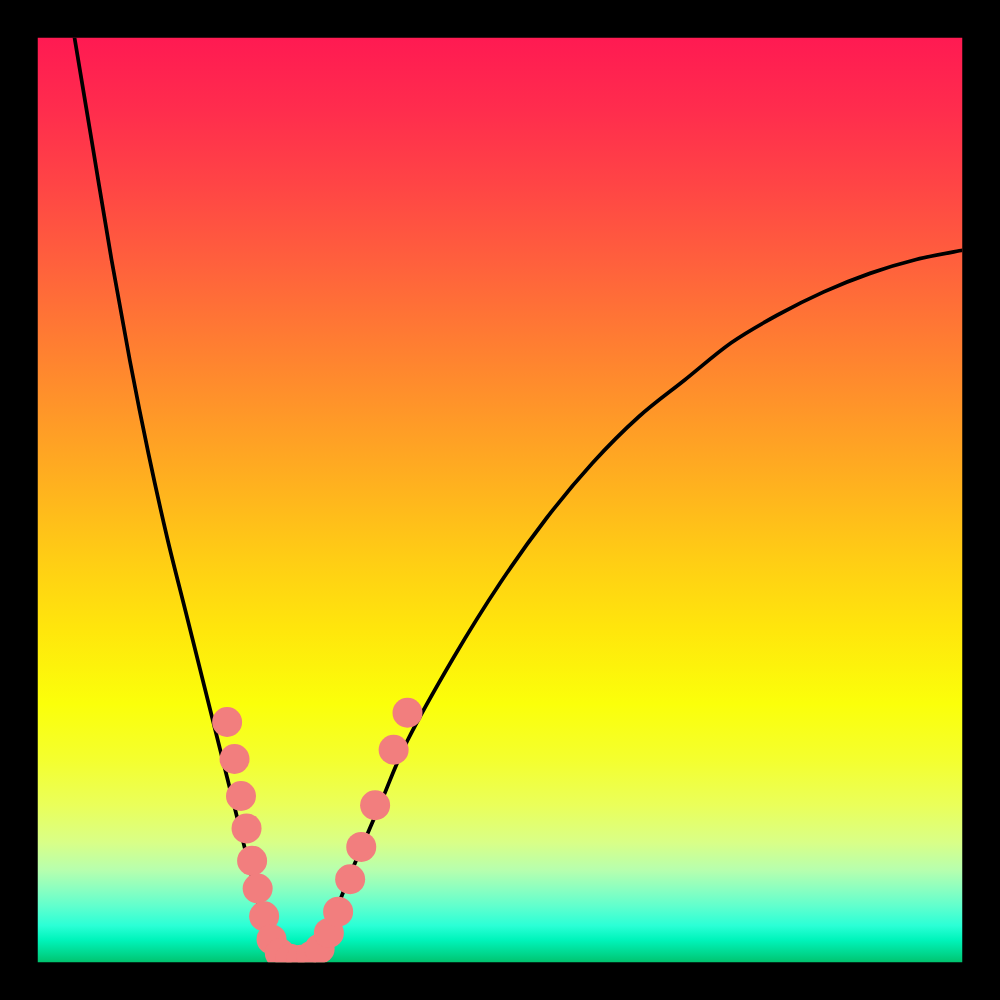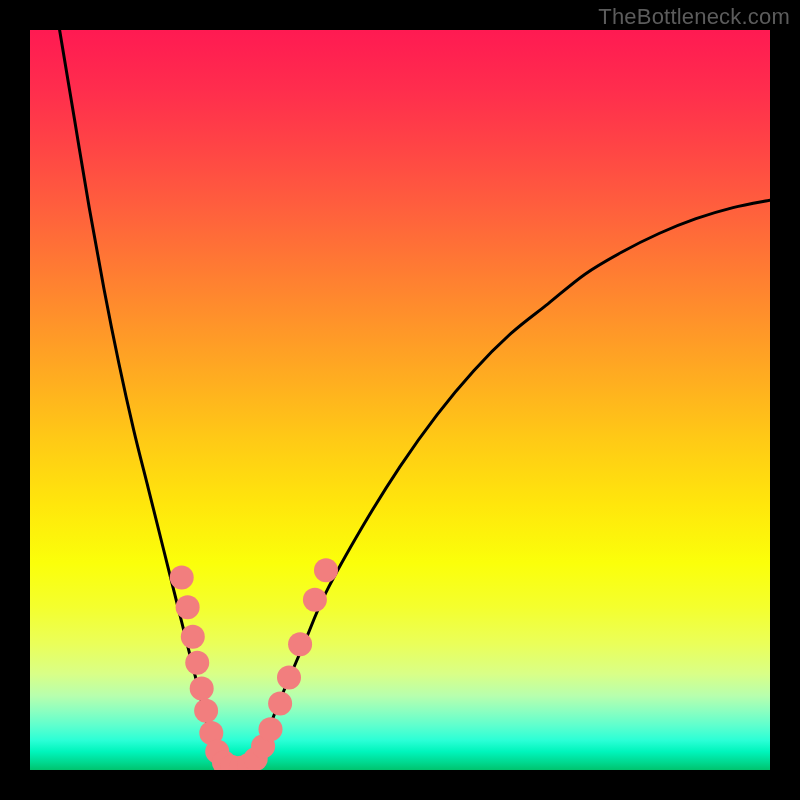--- a/index.html
+++ b/index.html
@@ -98,14 +98,13 @@
           <circle cx="233.10" cy="716.32" r="12" fill="#f27e7e" stroke="#e46a6a" stroke-width="0"></circle>
           <circle cx="240.50" cy="699.30" r="12" fill="#f27e7e" stroke="#e46a6a" stroke-width="0"></circle>
           <circle cx="250.12" cy="673.40" r="12" fill="#f27e7e" stroke="#e46a6a" stroke-width="0"></circle>
           <circle cx="259.00" cy="647.50" r="12" fill="#f27e7e" stroke="#e46a6a" stroke-width="0"></circle>
           <circle cx="270.10" cy="614.20" r="12" fill="#f27e7e" stroke="#e46a6a" stroke-width="0"></circle>
           <circle cx="284.90" cy="569.80" r="12" fill="#f27e7e" stroke="#e46a6a" stroke-width="0"></circle>
           <circle cx="296.00" cy="540.20" r="12" fill="#f27e7e" stroke="#e46a6a" stroke-width="0"></circle>
         </g>
     </svg>
   </div>
-  <div class="watermark">TheBottleneck.com</div>
 </div>
 
 </body></html>

